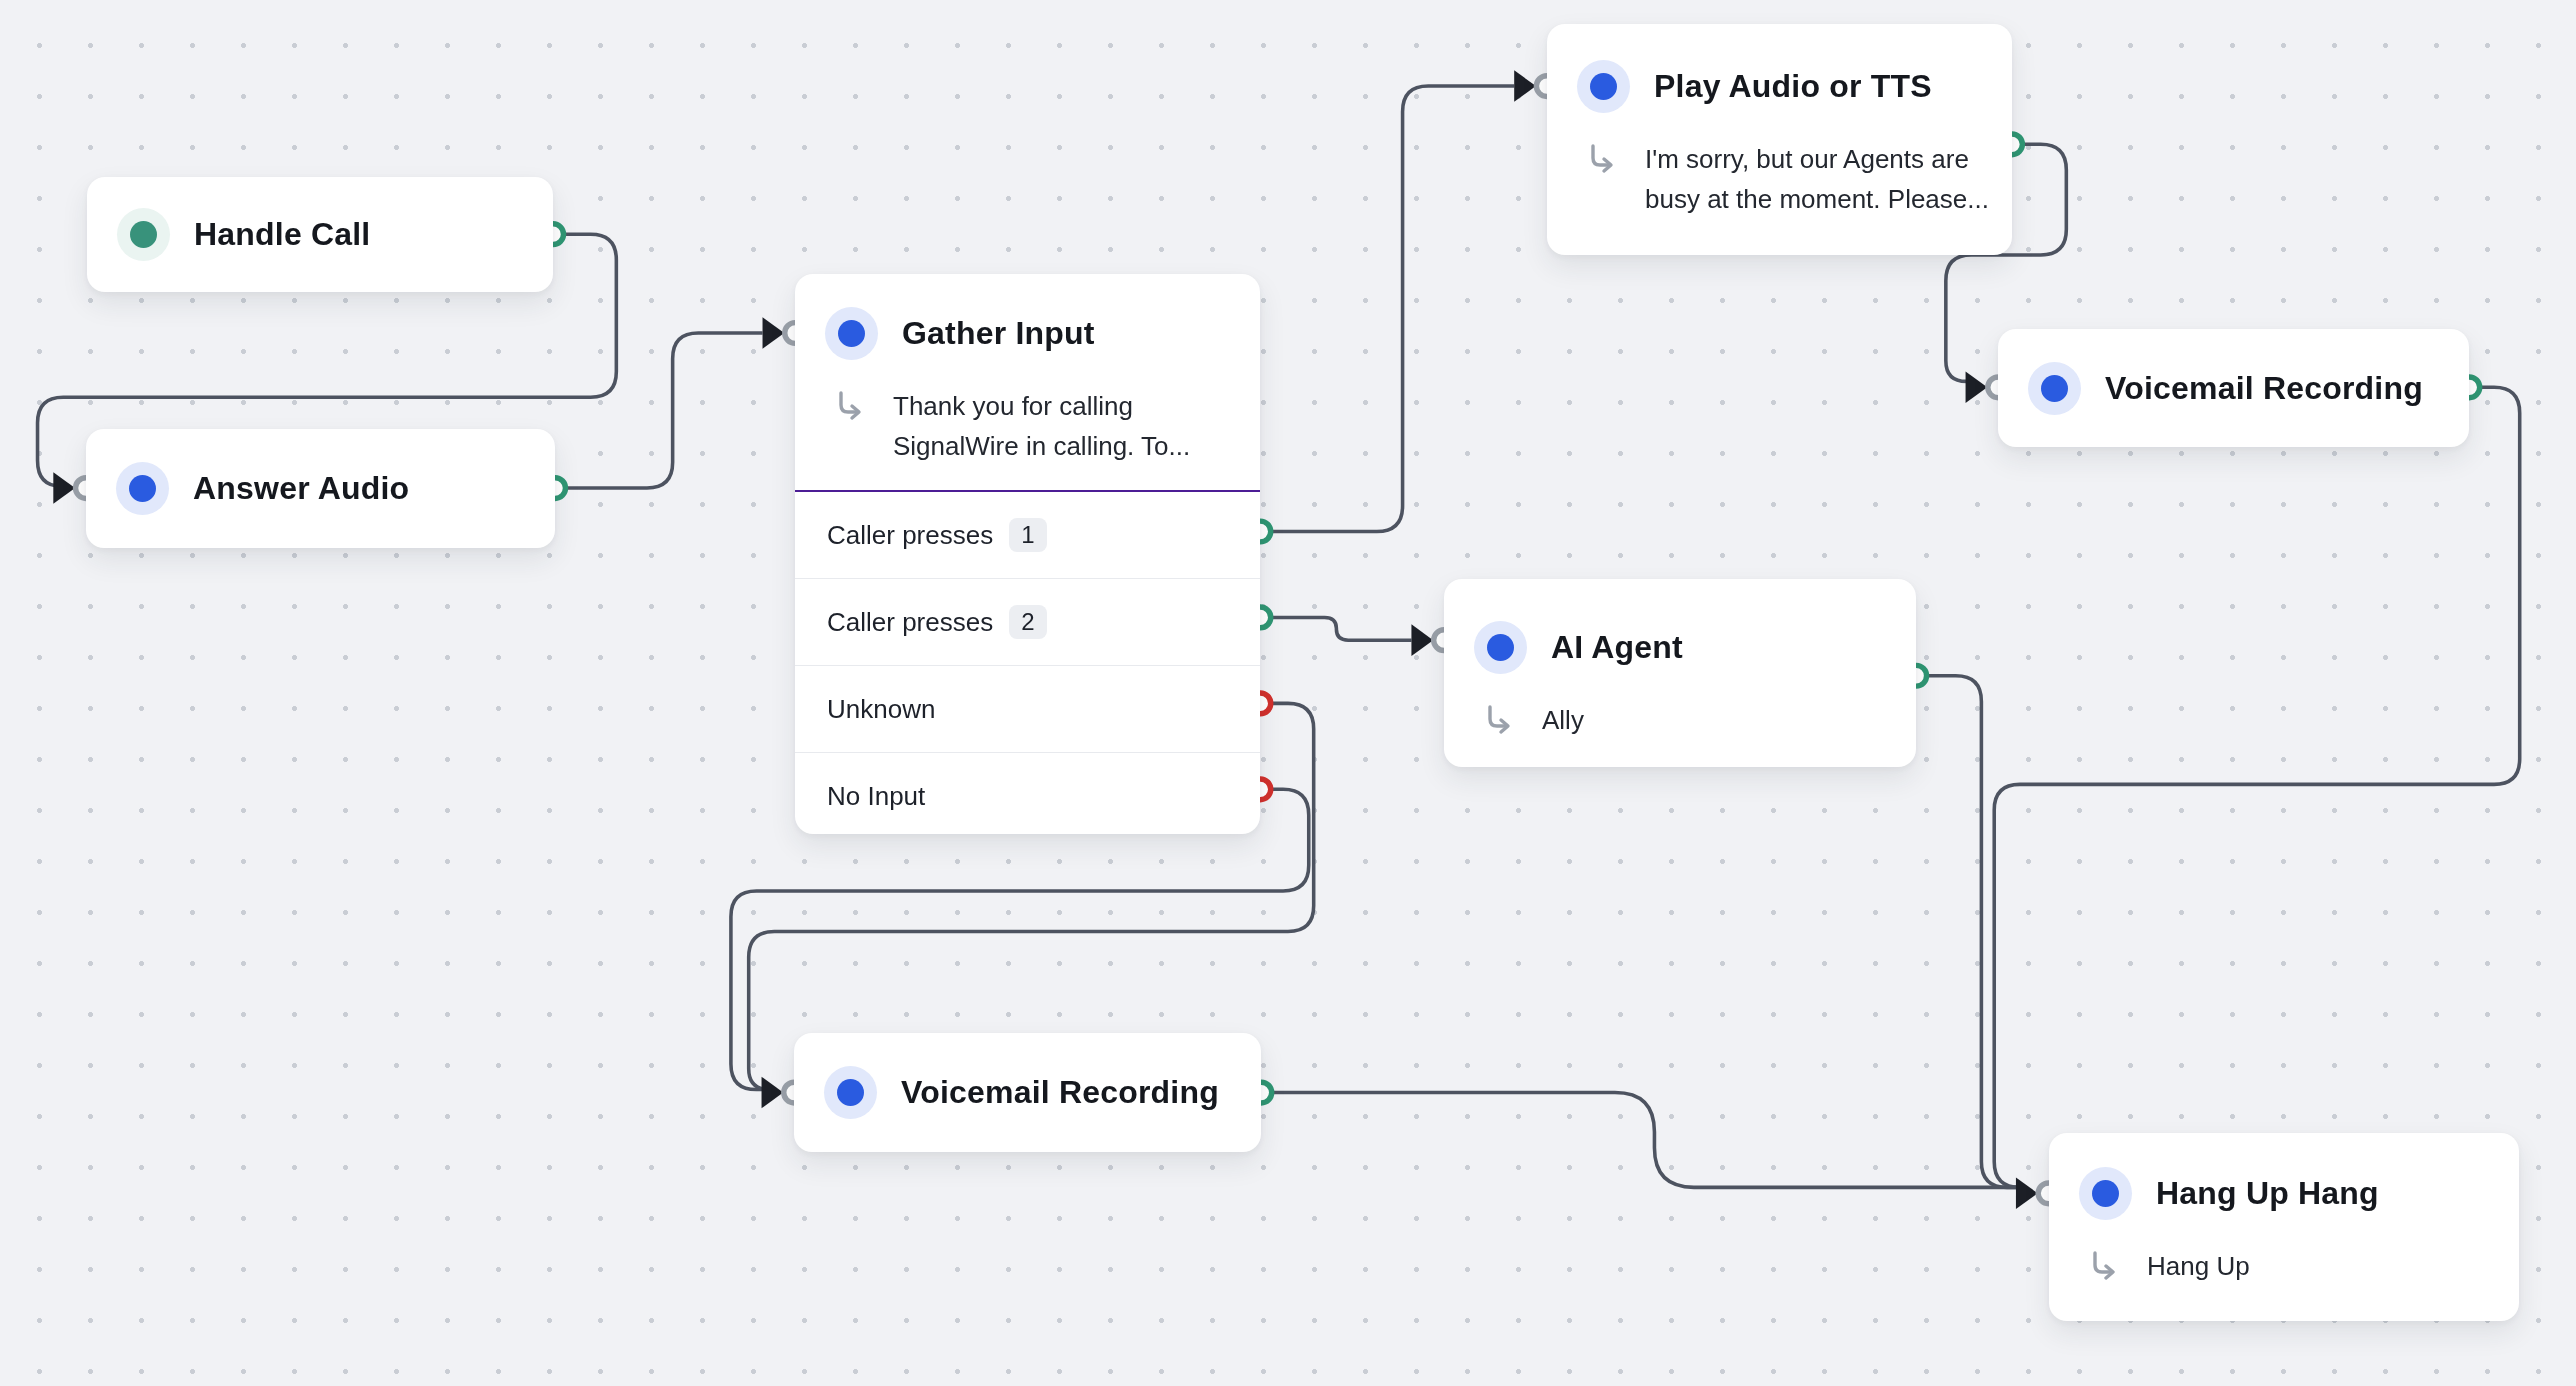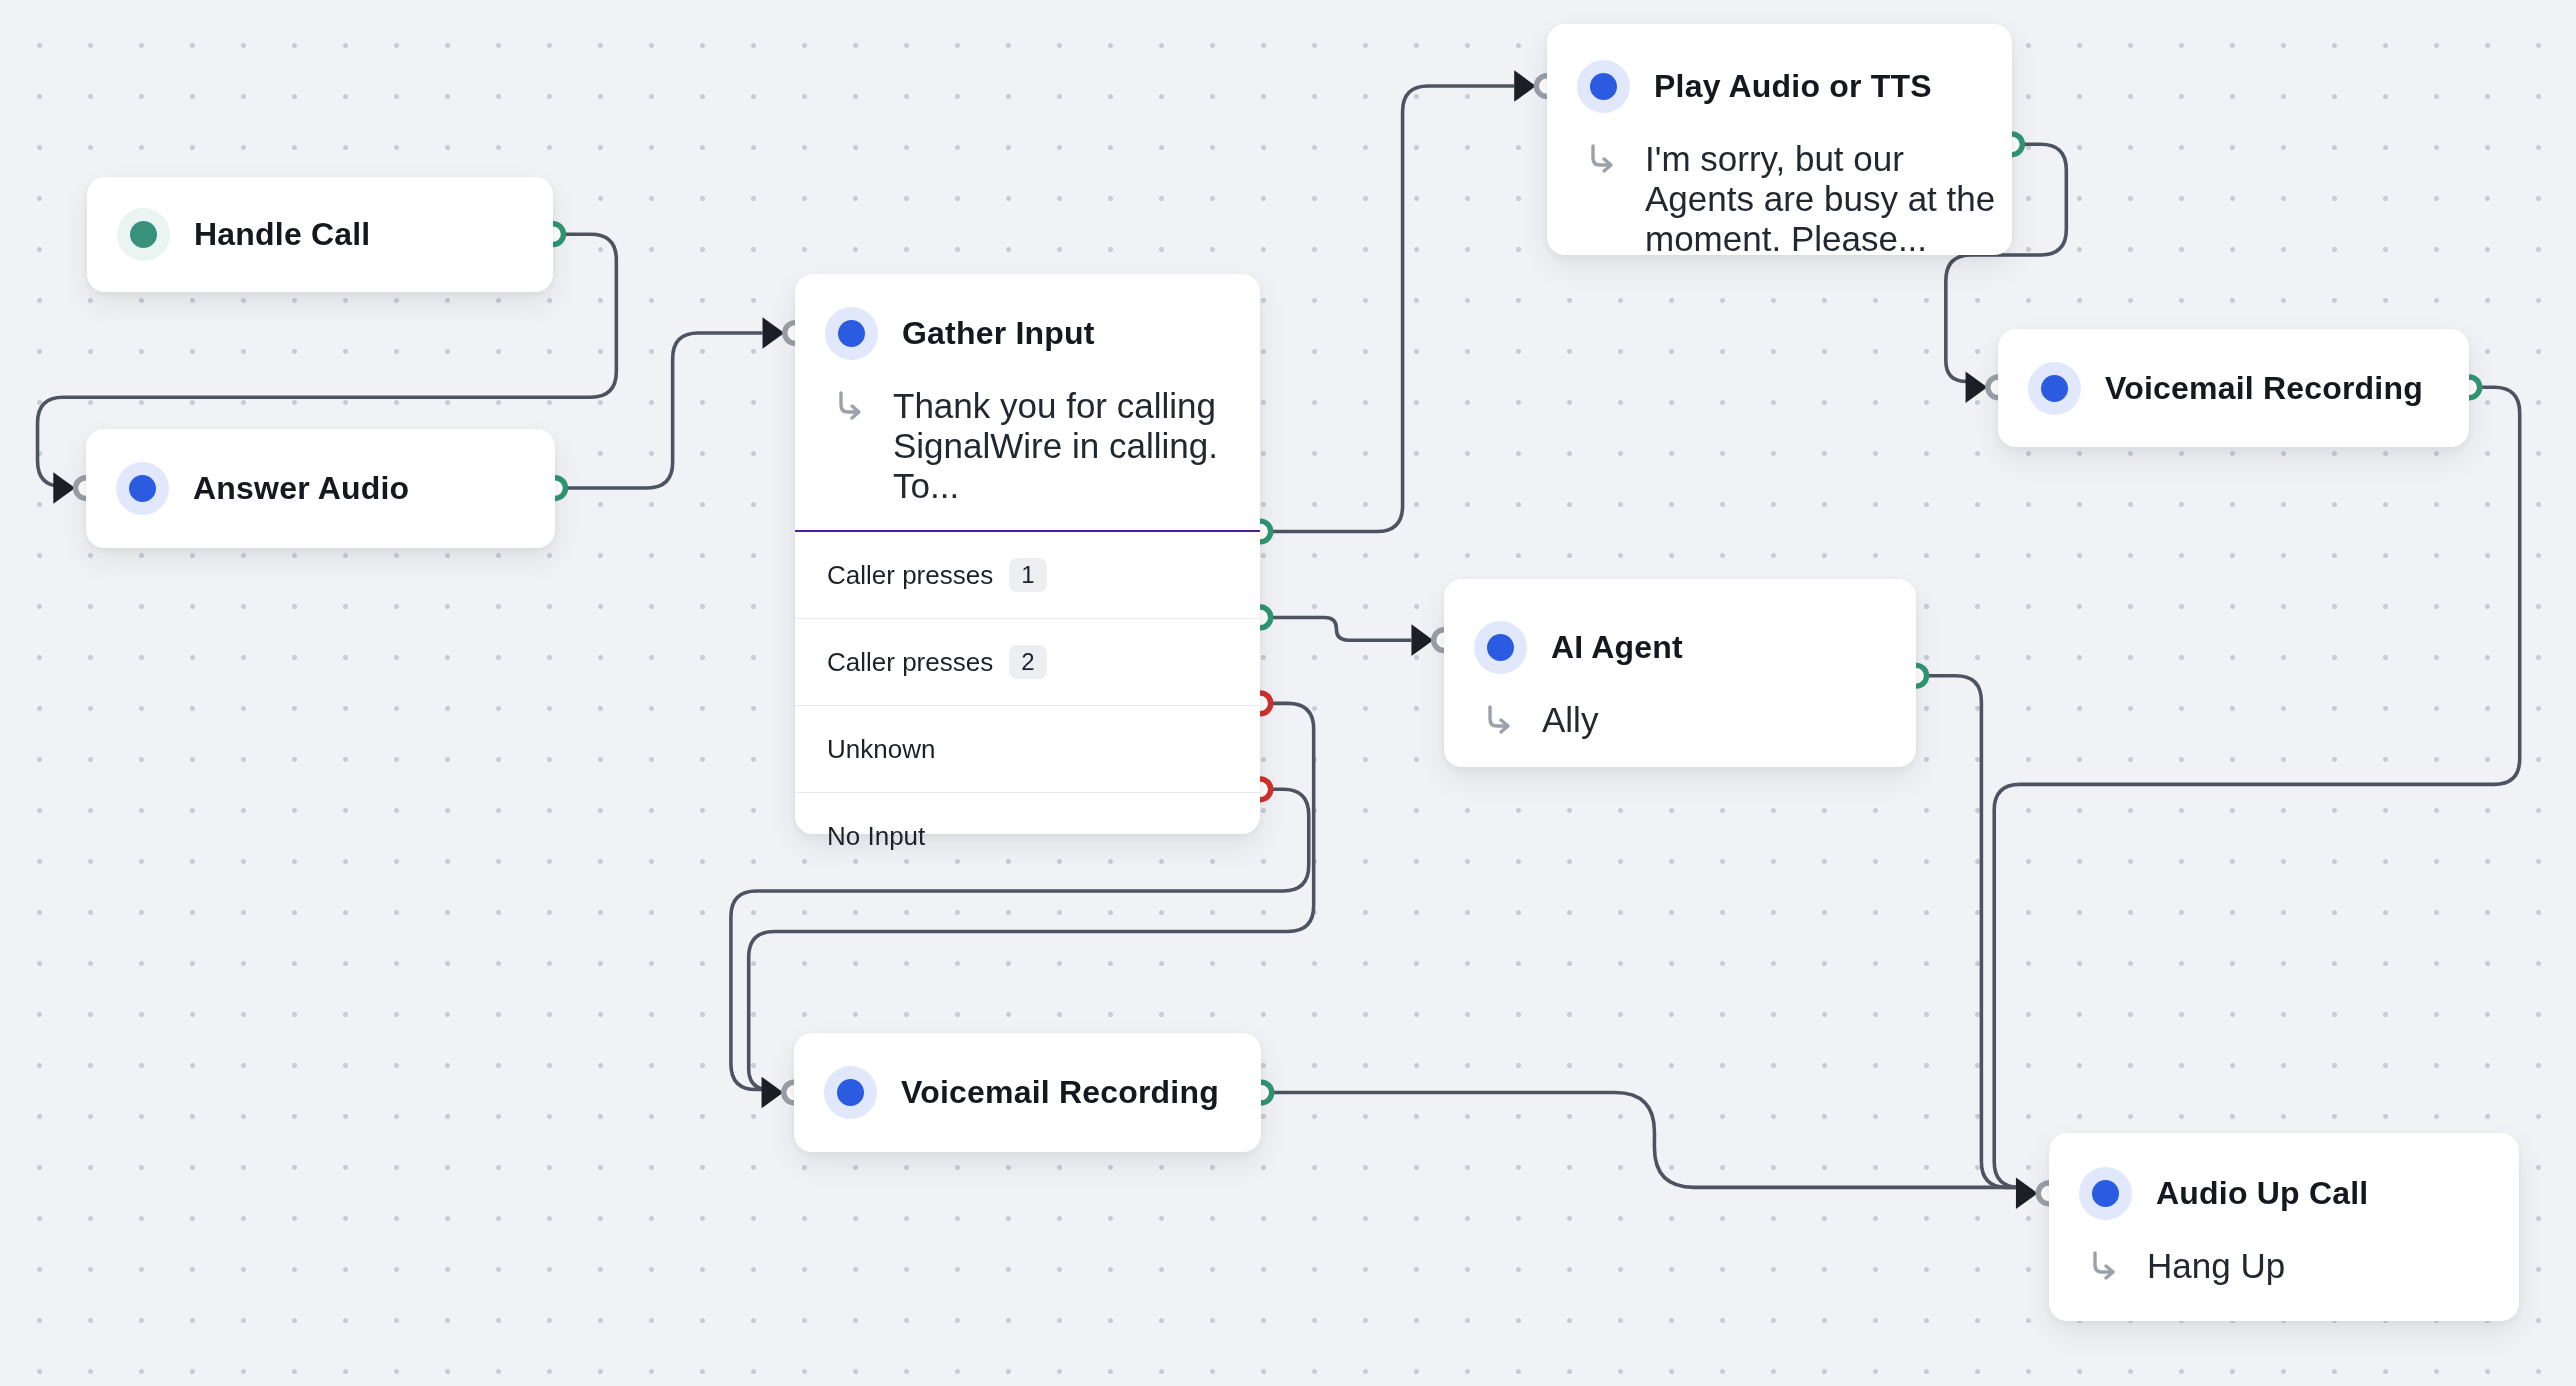--- a/index.html
+++ b/index.html
@@ -37,21 +37,21 @@
   .dot.green{background:#38927b;}
   .title{
     font-size:32px;font-weight:700;color:#15181e;letter-spacing:0.2px;white-space:nowrap;
   }
   .desc{
     display:flex;align-items:flex-start;gap:26px;
     margin:26px 0 0 38px;
   }
   .desc .reply{flex:0 0 34px;margin-top:2px;}
   .desc-text{
-    font-size:35px;color:#23272f;line-height:40px;max-width:415px;
+    font-size:26px;color:#23272f;line-height:40px;max-width:415px;
   }
   .rows{border-top:2px solid #4c1d95;}
   .row{
     height:86px;display:flex;align-items:center;
     padding-left:32px;border-top:1px solid #e8eaee;
     font-size:26px;color:#1d212a;
   }
   .row:first-child{border-top:none;}
   .badge{
     display:inline-block;margin-left:16px;
@@ -216,21 +216,21 @@
       <span class="title">Voicemail Recording</span>
     </div>
   </div>
 
   <div class="node multi" style="left:2049px;top:1133px;width:470px;height:188px;">
     <div style="padding-top:34px;">
       <div class="node-header">
         <span class="halo blue">
             <span class="dot blue"></span>
           </span>
-        <span class="title">Audio Up Call</span>
+        <span class="title">Hang Up Hang</span>
       </div>
       <div class="desc">
         <svg class="reply" width="34" height="34" viewBox="0 0 34 34" fill="none" stroke="#9ba1ab" stroke-width="3.4" stroke-linecap="round" stroke-linejoin="round">
           <path d="M8 5 V17 Q8 24 15 24 H24"></path>
             <path d="M19 18 L26 24 L19 30"></path>
         </svg>
         <span class="desc-text">Hang Up</span>
       </div>
     </div>
   </div>

